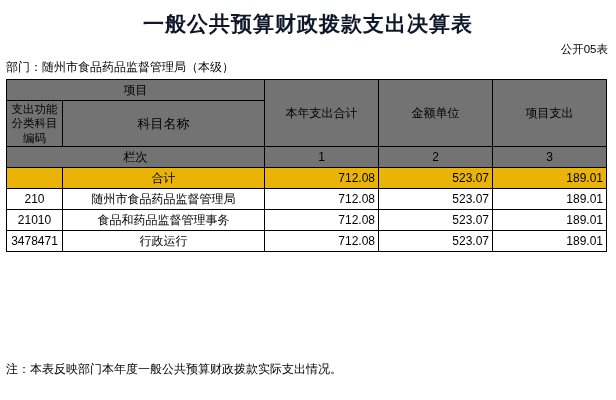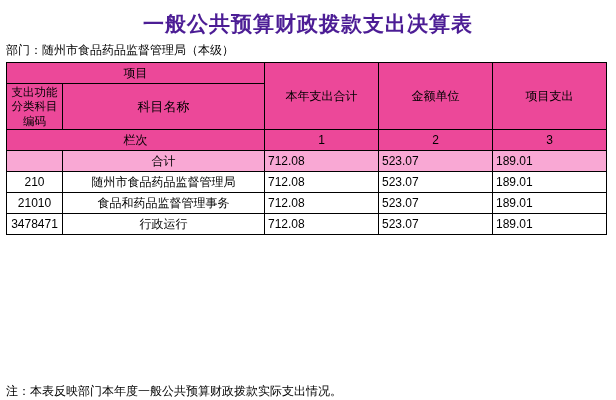--- a/index.html
+++ b/index.html
@@ -21,21 +21,21 @@
     height: 400px;
     box-sizing: border-box;
   }
   .title {
     text-align: center;
     font-size: 21px;
     font-weight: bold;
     letter-spacing: 1px;
     padding-top: 10px;
     padding-bottom: 4px;
-    color: #4c1d95;
+    color: #0f172a;
   }
   .form-no {
     text-align: right;
     font-size: 11.5px;
     padding-right: 8px;
     padding-bottom: 2px;
   }
   .meta-row {
     display: flex;
     justify-content: space-between;
@@ -59,56 +59,57 @@
   table.main td {
     border: 1px solid #000000;
     font-size: 12px;
     padding: 1px 3px;
     vertical-align: middle;
     height: 18px;
     overflow: hidden;
     white-space: nowrap;
   }
   .hdr {
-    background: #ec4899;
+    background: #737373;
     text-align: center;
   }
   .hdr-plain {
-    background: #f9a8d4;
+    background: #eab308;
   }
   .center { text-align: center; }
   .left { text-align: center; }
-  .right { padding-right: 5px; }
+  .right { text-align: right; padding-right: 5px; }
   .tall-head { height: 72px; }
   .proj-head { height: 18px; }
   .code-head-text {
     line-height: 1.25;
     font-size: 11.5px;
   }
   .name-head-text {
     font-size: 13px;
   }
   .sub-indent { padding-left: 18px; margin-left: 36px; }
   .note {
     position: absolute;
     left: 6px;
-    bottom: 0;
+    bottom: 22px;
     font-size: 12px;
   }
   .num-mono {
     font-family: "Liberation Sans", sans-serif;
   }
 </style>
 </head>
 <body>
 
 <div class="sheet">
 
   <div class="title">一般公共预算财政拨款支出决算表</div>
 
+  <div class="form-no">公开05表</div>
 
   <div class="meta-row">
     <div class="meta-left">部门：随州市食品药品监督管理局（本级）</div>
   </div>
 
   <table class="main">
     <colgroup>
       <col style="width:56px">
       <col style="width:202px">
       <col style="width:114px">

